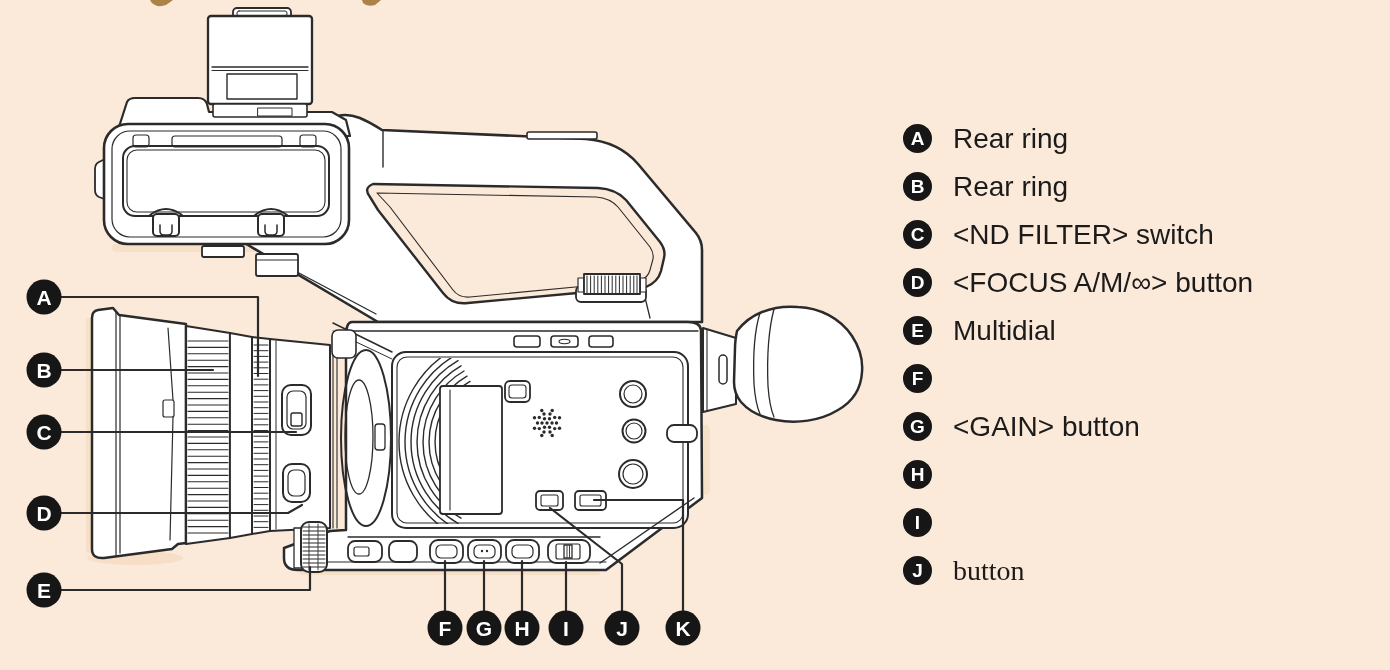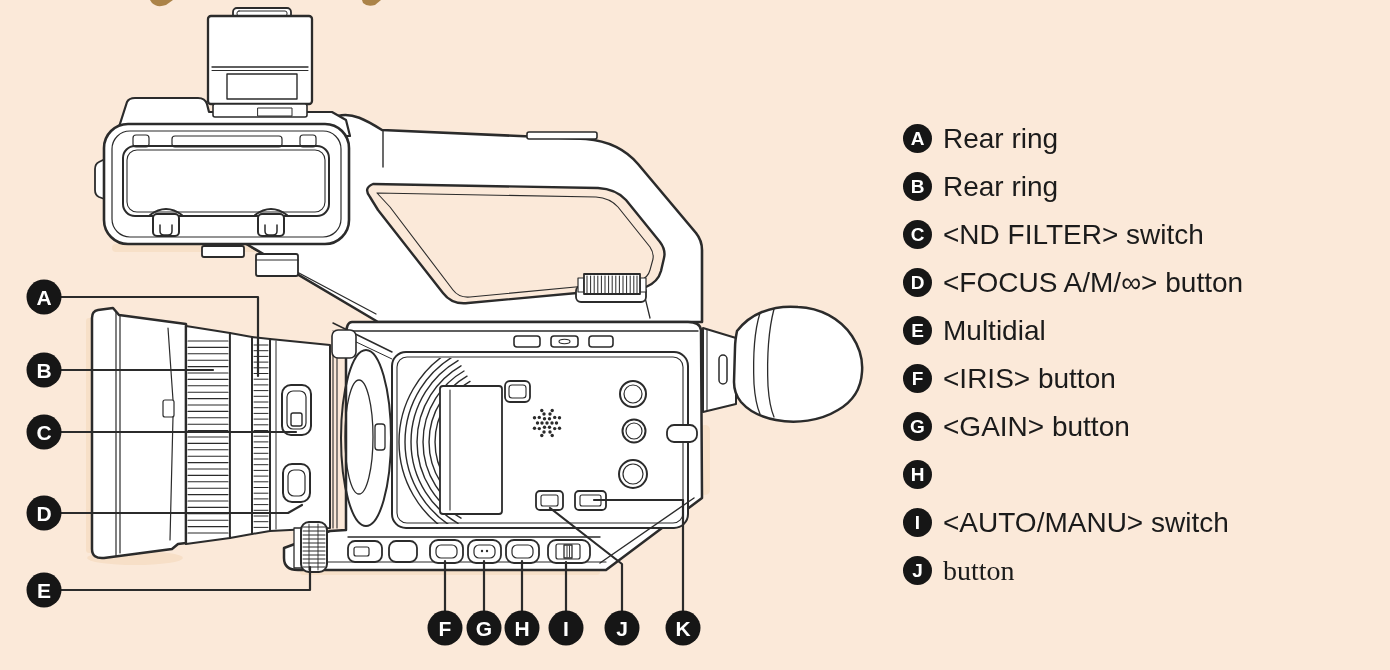--- a/index.html
+++ b/index.html
@@ -10,21 +10,21 @@
   }
   .diagram-svg{position:absolute;left:0;top:0;}
   .legend{position:absolute;left:903px;top:115px;}
   .legend-row{display:flex;align-items:flex-start;min-height:48px;}
   .badge{
     flex:0 0 29px;width:29px;height:29px;border-radius:50%;
     background:#161616;color:#ffffff;
     font-size:19px;font-weight:bold;line-height:29px;text-align:center;
     margin-top:9px;
   }
-  .lbl{margin-left:11px;font-size:28px;line-height:48px;color:#1b1b1b;white-space:nowrap;}
+  .lbl{margin-left:21px;font-size:28px;line-height:48px;color:#1b1b1b;white-space:nowrap;}
   .lbl .l2{display:block;font-family:Liberation Serif, serif;}
   svg text.callout-letter{
     font-family:"Liberation Sans",sans-serif;font-size:21px;font-weight:bold;fill:#ffffff;
   }
 </style>
 </head>
 <body>
 
 <div class="stage">
 
@@ -340,32 +340,30 @@
   <div class="legend-row">
         <span class="badge">D</span>
         <span class="lbl">&lt;FOCUS A/M/∞&gt; button</span>
       </div>
   <div class="legend-row">
         <span class="badge">E</span>
         <span class="lbl">Multidial</span>
       </div>
   <div class="legend-row">
         <span class="badge">F</span>
-        <span class="lbl">&lt;IRIS&gt; button</span>
       </div>
   <div class="legend-row">
         <span class="badge">G</span>
         <span class="lbl">&lt;GAIN&gt; button</span>
       </div>
   <div class="legend-row">
         <span class="badge">H</span>
       </div>
   <div class="legend-row">
         <span class="badge">I</span>
-        <span class="lbl">&lt;AUTO/MANU&gt; switch</span>
       </div>
   <div class="legend-row">
         <span class="badge">J</span>
         <span class="lbl"><span class="l2">button</span></span>
       </div>
 </div>
 
 </div>
 
 </body></html>

